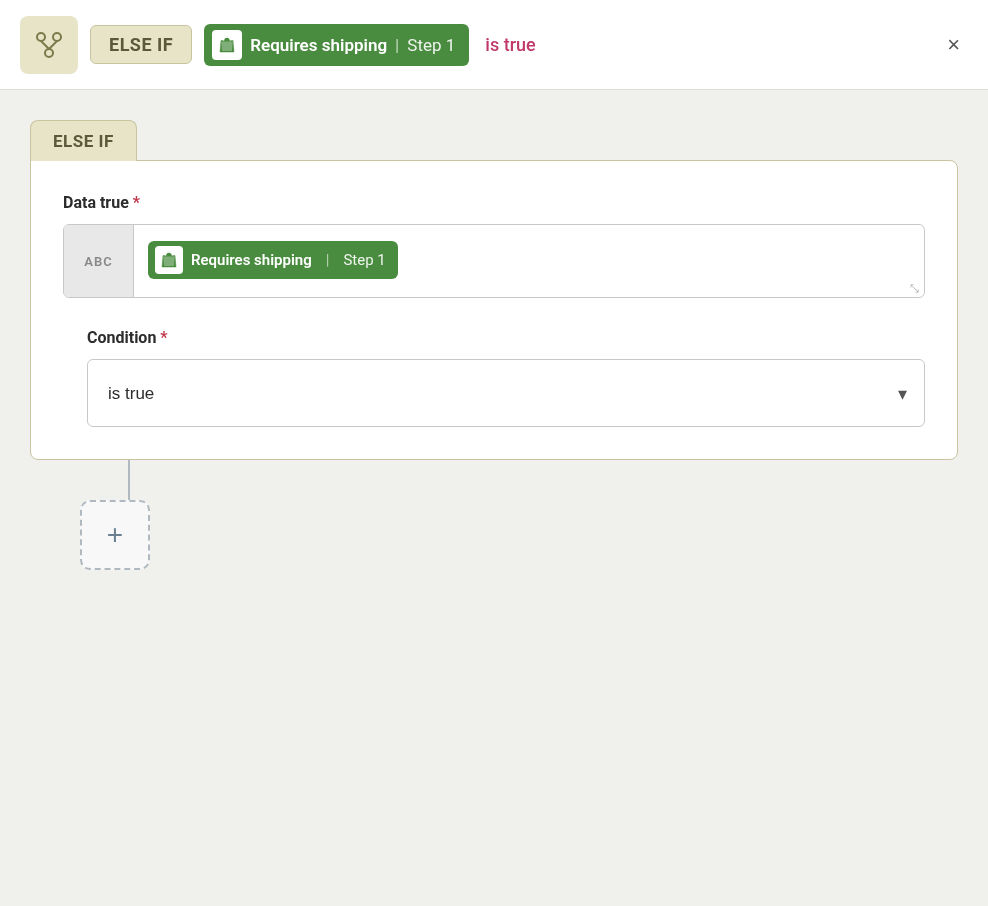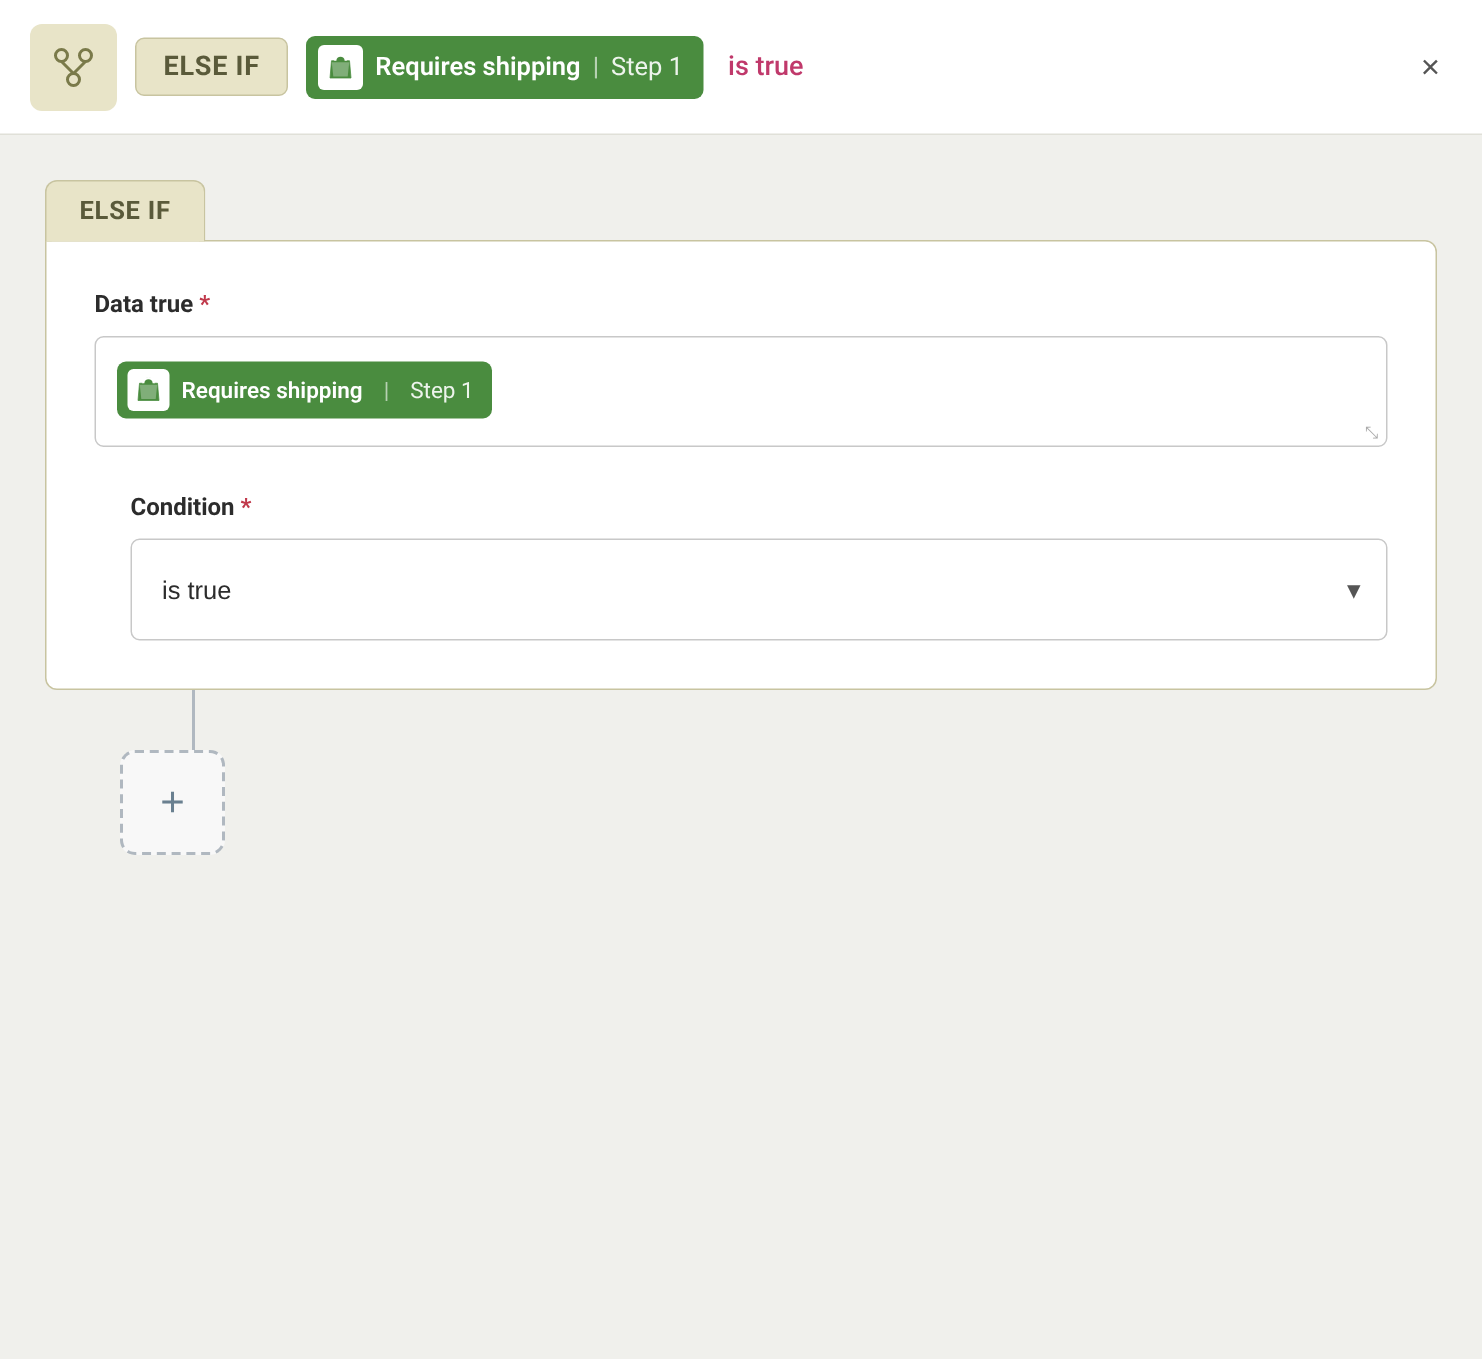--- a/index.html
+++ b/index.html
@@ -359,20 +359,21 @@
 
     <div class="else-if-card">
       <div class="card-body">
 
         <div>
           <div class="field-label">
             <span>Data true</span>
             <span class="required-star">*</span>
           </div>
           <div class="data-field-input-area">
+            <div class="abc-label">ABC</div>
             <div class="field-content-area">
               <div class="data-field-chip">
                 <div class="shopify-icon-md">
                   <svg class="shopify-bag" viewBox="0 0 20 20" fill="none" xmlns="http://www.w3.org/2000/svg">
                     <path d="M13.5 5.5C13.5 3.57 11.93 2 10 2C8.07 2 6.5 3.57 6.5 5.5H4L3 17H17L16 5.5H13.5Z" fill="#4a8c3f" stroke="#4a8c3f" stroke-width="0.5"></path>
                     <path d="M13.5 5.5C13.5 3.57 11.93 2 10 2C8.07 2 6.5 3.57 6.5 5.5" stroke="white" stroke-width="1.5" fill="none"></path>
                     <path d="M4.2 6.5H15.8L14.8 16H5.2L4.2 6.5Z" fill="white" opacity="0.3"></path>
                   </svg>
                 </div>
                 <span class="chip-label">Requires shipping</span>

